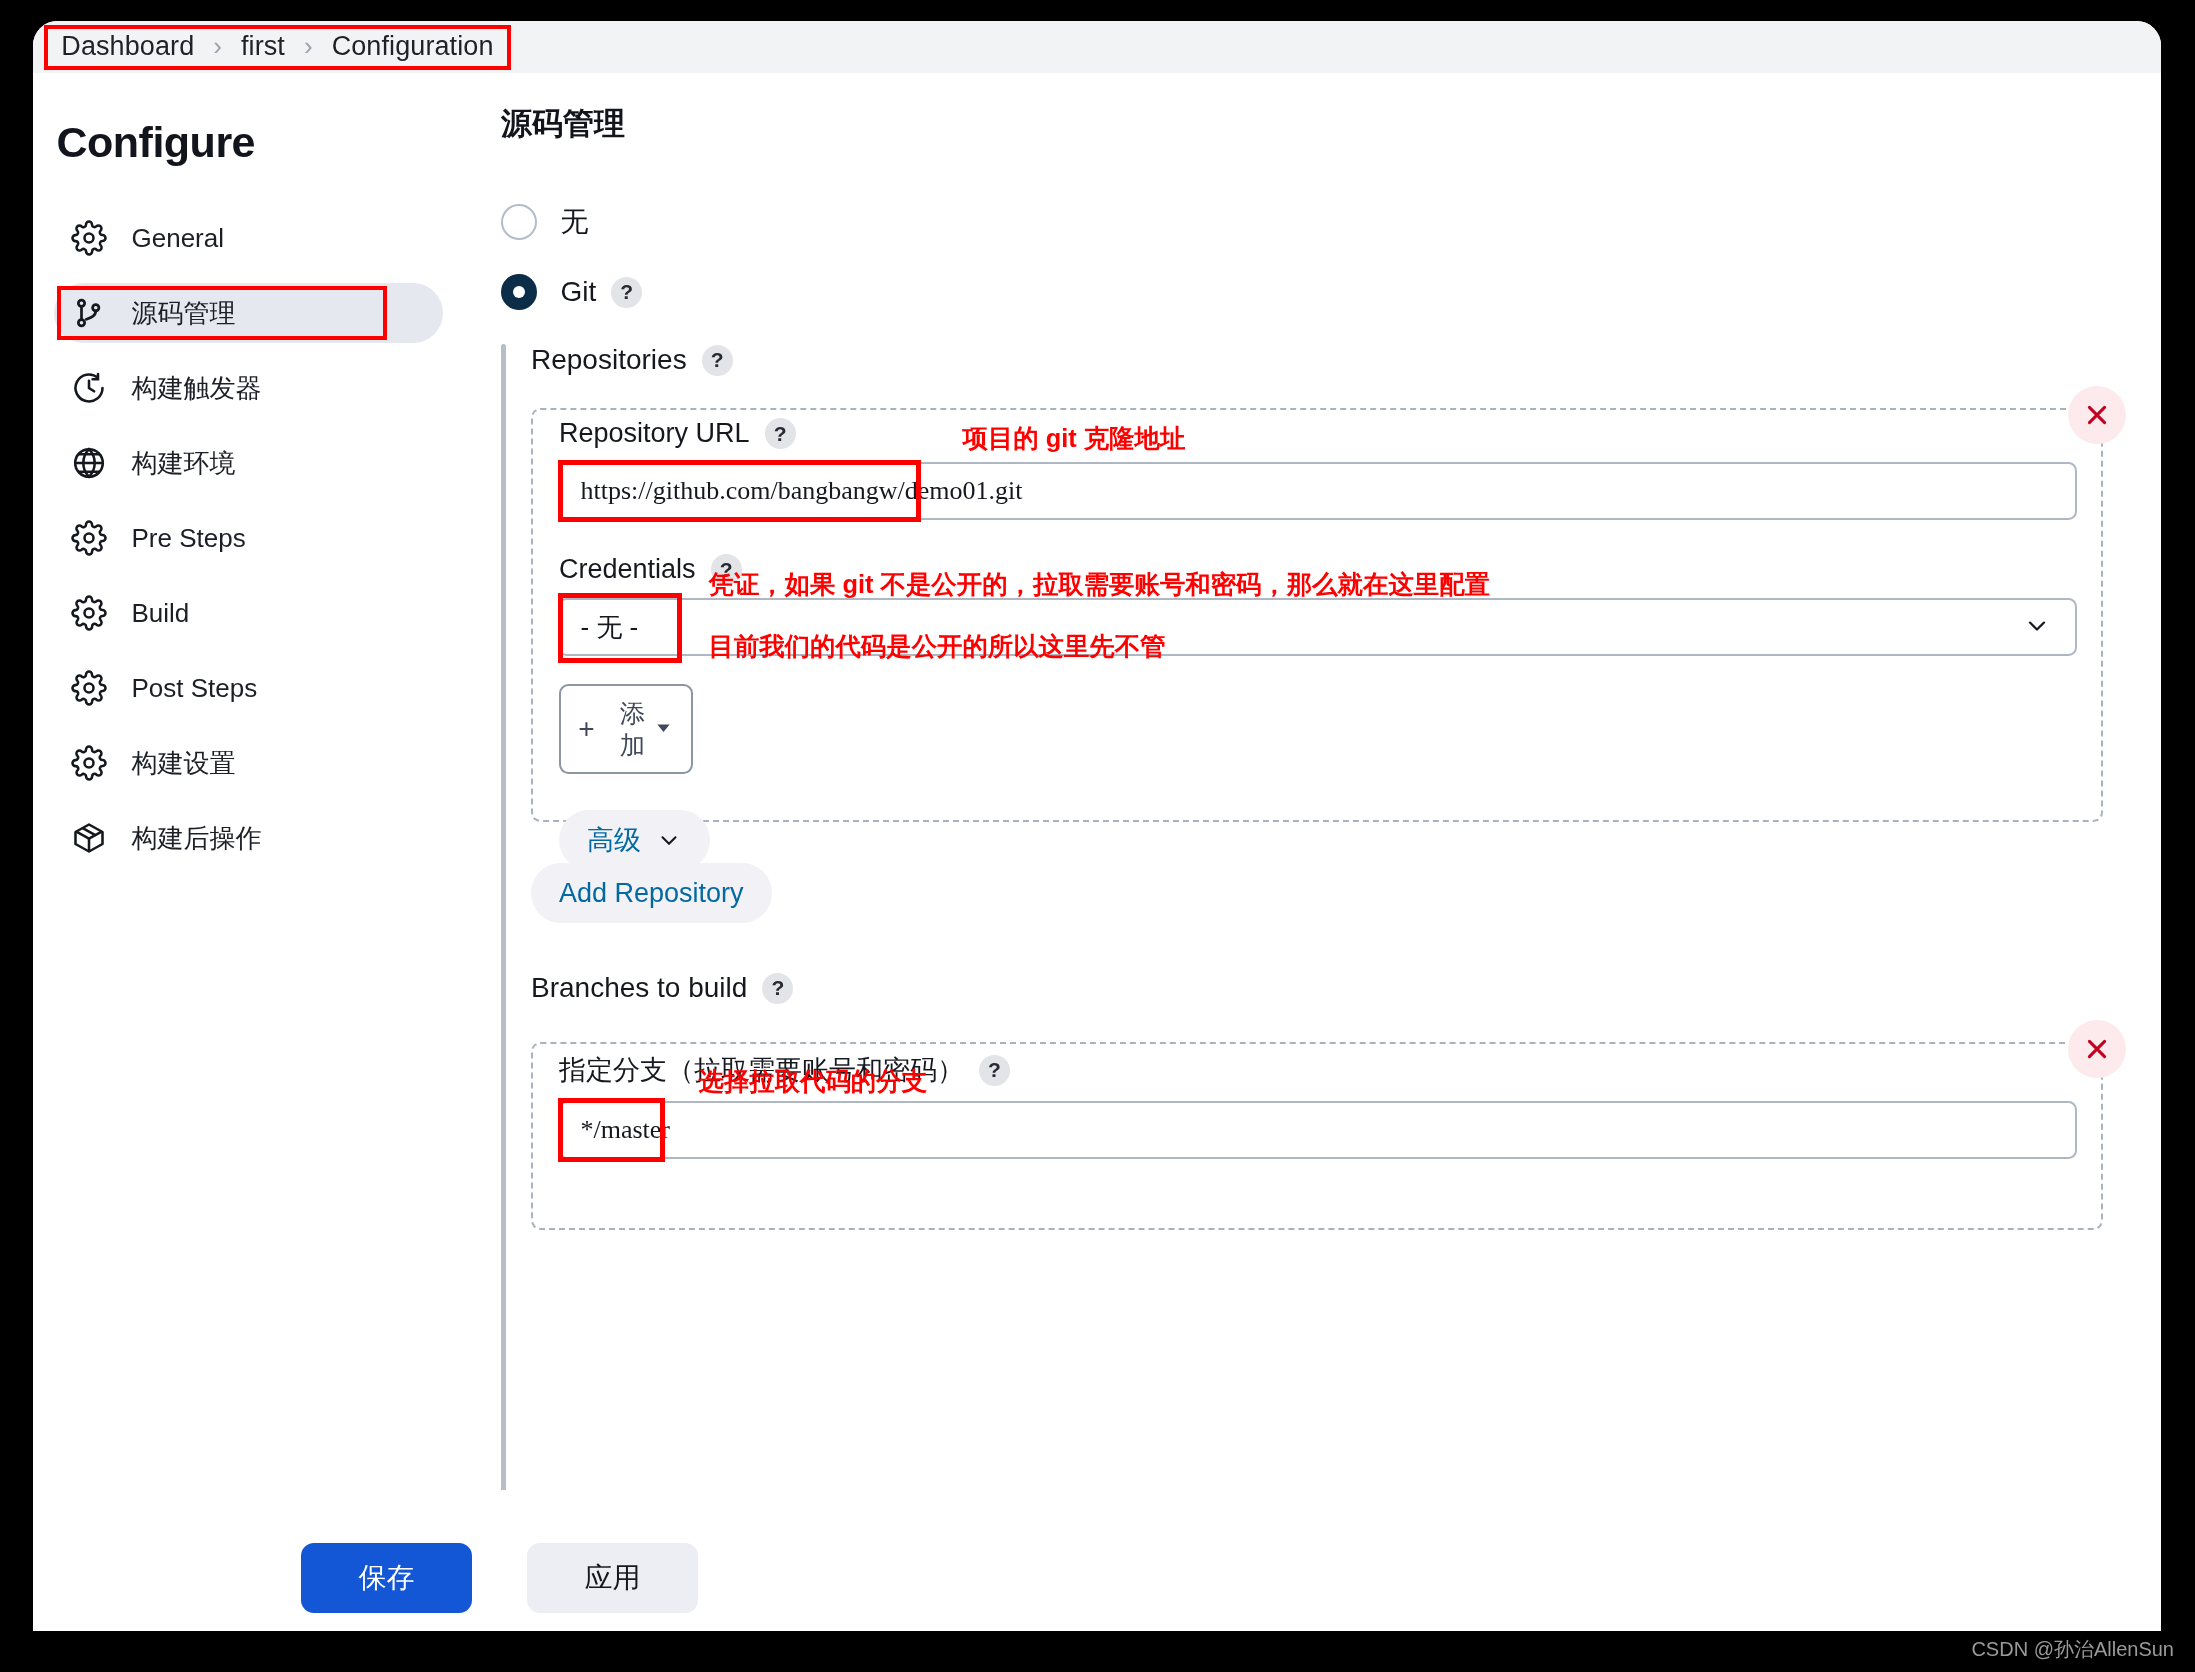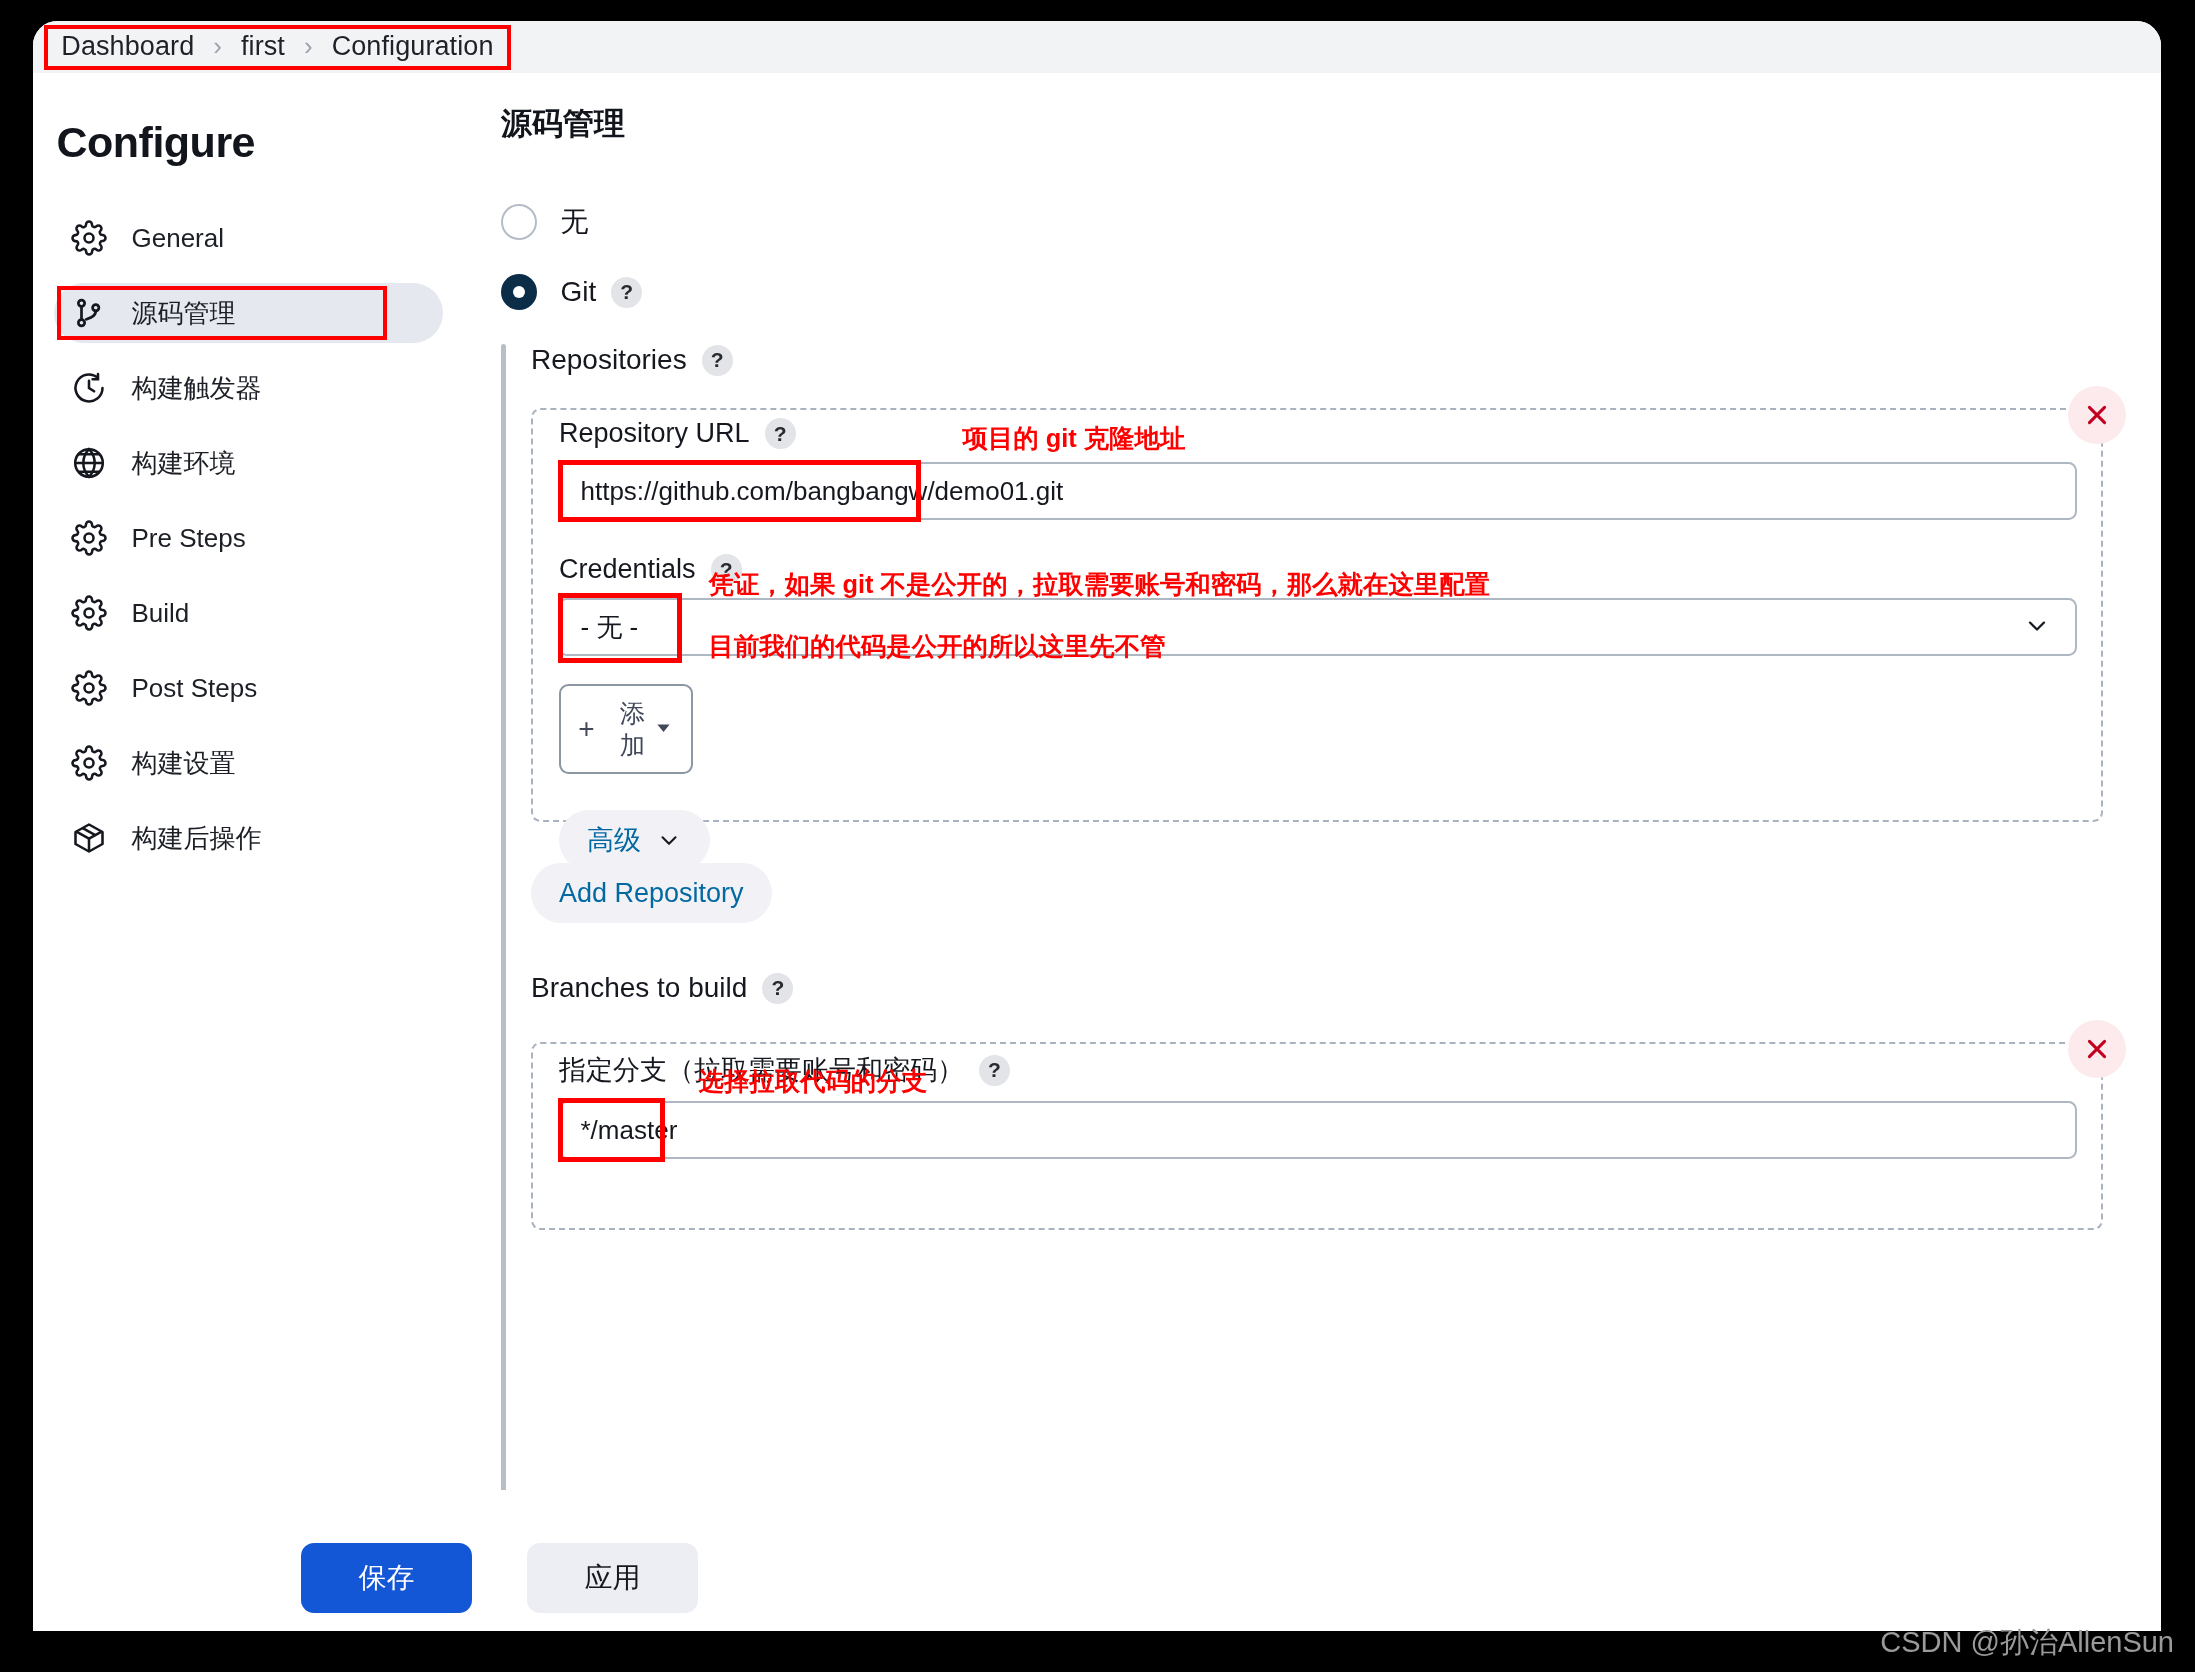--- a/index.html
+++ b/index.html
@@ -173,21 +173,21 @@
   .input-wrap {
     position: relative;
     margin: 13px 24.5px 0 24.5px;
   }
   .text-input {
     width: 100%; height: 58px;
     border: 2.8px solid #aeb7c2; border-radius: 8.5px;
     background: #fff;
     font-size: 26px; color: #15181f;
     padding: 0 21px;
-    font-family: Liberation Sans, sans-serif;
+    font-family: Liberation Serif, serif;
     outline: none;
   }
   
   .red-box {
     position: absolute;
     border: 5.6px solid #ff0000;
     pointer-events: none;
   }
   #url-redbox   { left: 0.9px;  top: -1.9px; width: 363px;  height: 62px; }
   #cred-redbox  { left: 0px;  top: -4.7px; width: 124px;  height: 70px; }
@@ -261,21 +261,21 @@
     display: flex; align-items: center; justify-content: center;
     height: 70px; border-radius: 13px;
     font-size: 28px; cursor: pointer;
   }
   #save-btn  { width: 171px; background: #1356d6; color: #fff; }
   #apply-btn { width: 171px; background: #eceef4; color: #15181f; margin-left: 55px; }
 
   
   #watermark {
     position: absolute; right: 21px; bottom: 9.4px;
-    color: #9a9a9a; font-size: 29px;
+    color: #9a9a9a; font-size: 20px;
     white-space: nowrap;
   }
 </style>
 </head>
 <body>
 
 <div id="app-card">
 
   <div id="breadcrumb-bar">
     <div id="breadcrumb">

